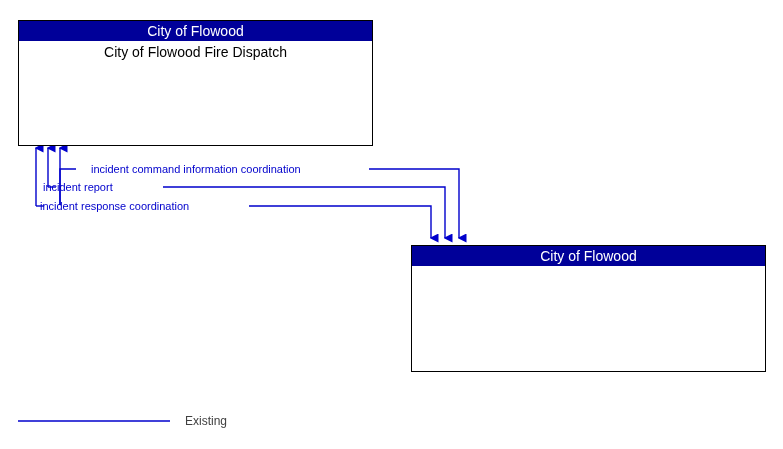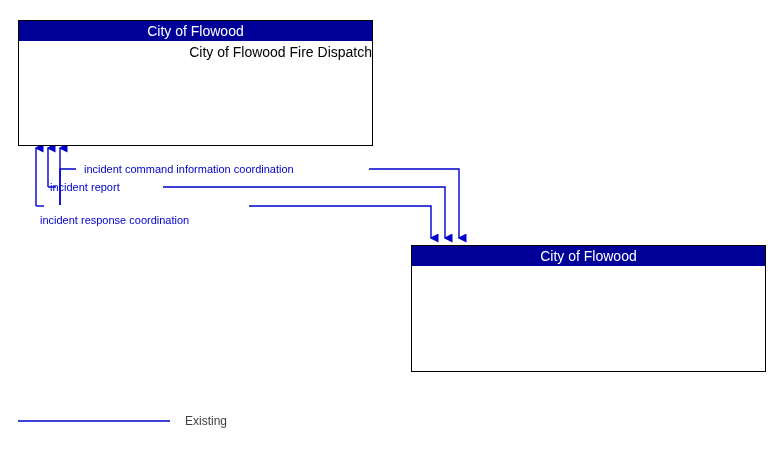--- a/index.html
+++ b/index.html
@@ -32,21 +32,21 @@
     height: 20px;
     line-height: 20px;
     text-align: center;
     color: #ffffff;
     font-size: 14px;
     white-space: nowrap;
     overflow: hidden;
   }
   .node-body {
     box-sizing: border-box;
-    text-align: right;
+    text-align: center;
     color: #000000;
     font-size: 14px;
     padding-top: 3px;
     white-space: nowrap;
   }
   .flow-label {
     position: absolute;
     color: #0000cc;
     font-size: 11px;
     white-space: nowrap;
@@ -108,21 +108,21 @@
 
   <div class="node" style="left:18px; top:20px; width:355px; height:126px;">
     <div class="node-header" style="background:#000099;">City of Flowood</div>
     <div class="node-body">City of Flowood Fire Dispatch</div>
   </div>
 
   <div class="node" style="left:411px; top:245px; width:355px; height:127px;">
     <div class="node-header" style="background:#000099;">City of Flowood</div>
   </div>
 
-  <div class="flow-label" style="left:84px; top:163px;">incident command information coordination</div>
+  <div class="flow-label" style="left:91px; top:163px;">incident command information coordination</div>
 
-  <div class="flow-label" style="left:50px; top:181px;">incident report</div>
+  <div class="flow-label" style="left:43px; top:181px;">incident report</div>
 
-  <div class="flow-label" style="left:40px; top:214px;">incident response coordination</div>
+  <div class="flow-label" style="left:40px; top:200px;">incident response coordination</div>
 
   <div class="legend-label" style="left:185px; top:414px;">Existing</div>
 
 </div>
 
 </body></html>

